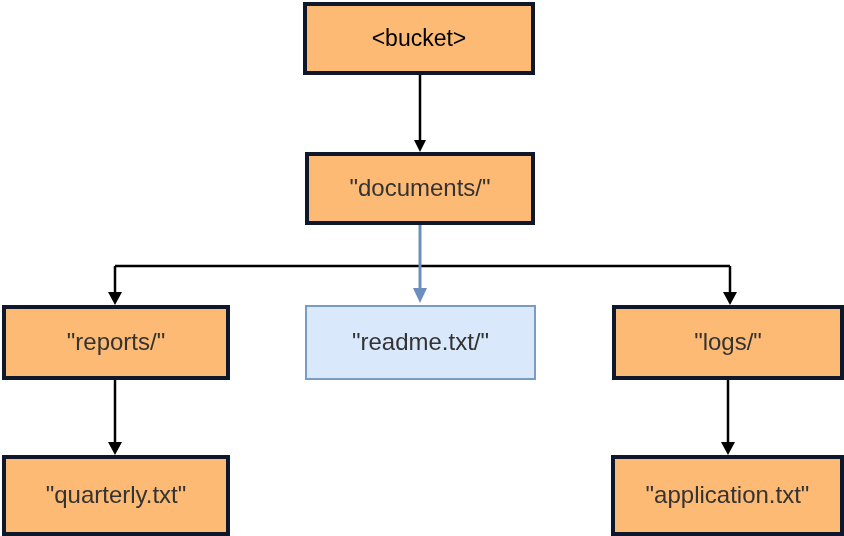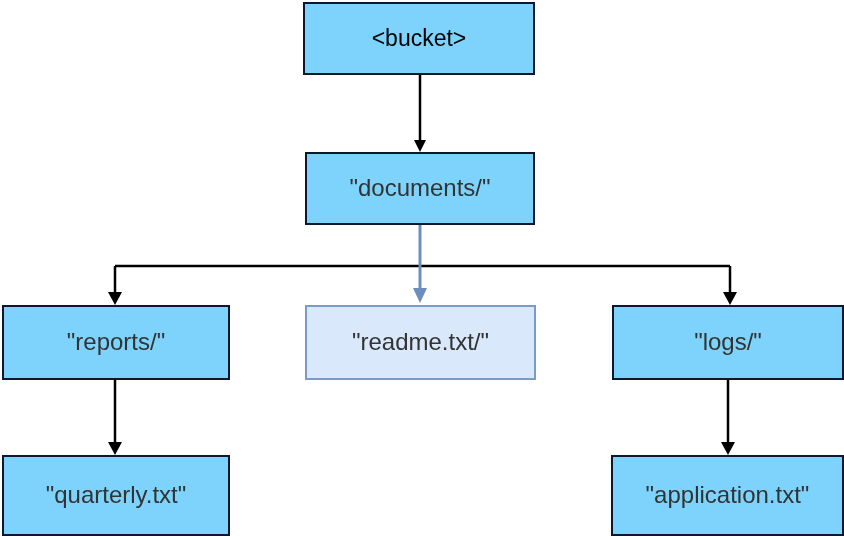--- a/index.html
+++ b/index.html
@@ -25,22 +25,22 @@
     width: 844px;
     height: 536px;
     pointer-events: none;
   }
   .node {
     position: absolute;
     box-sizing: border-box;
     display: flex;
     align-items: center;
     justify-content: center;
-    background: #7dd3fc;
-    border: 2px solid #0f172a;
+    background: #fdba74;
+    border: 4px solid #0f172a;
     z-index: 2;
   }
   .node .node-label {
     font-size: 24px;
     line-height: 1.1;
     text-align: center;
     white-space: nowrap;
     color: #333333;
   }
   .node.root .node-label {

